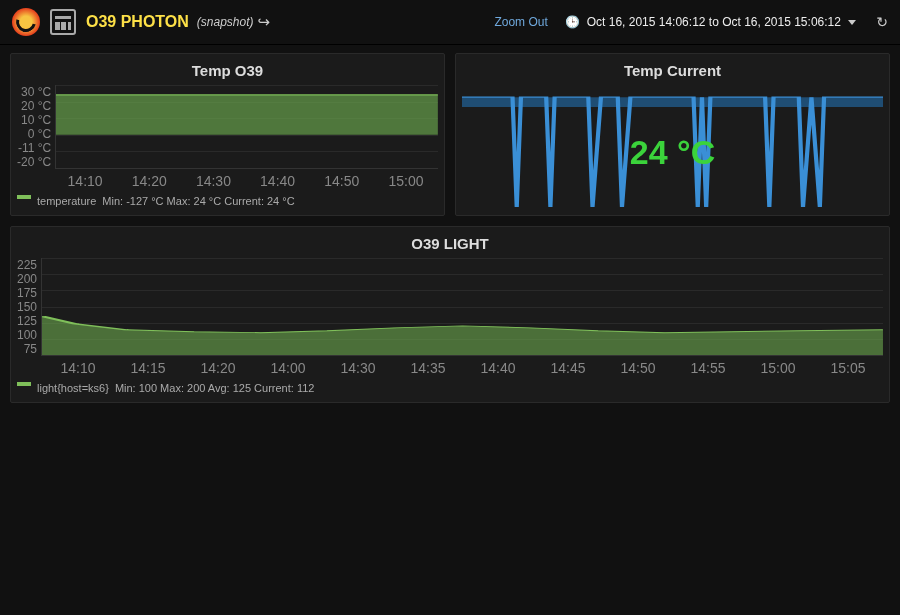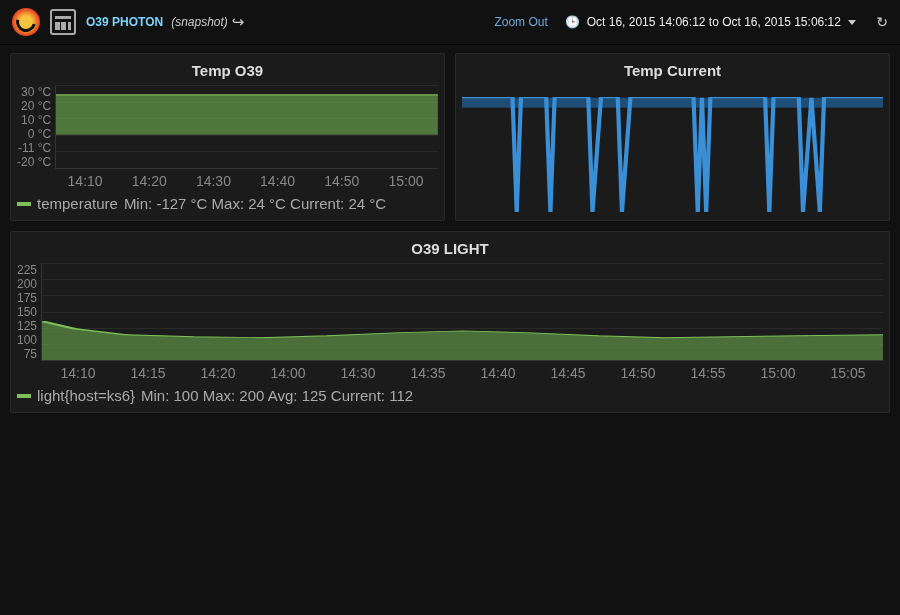--- a/index.html
+++ b/index.html
@@ -2,39 +2,39 @@
 <html><head>
 <meta charset="utf-8">
 <style>
   html,body{margin:0;padding:0;background:#111;color:#ccc;font-family:Helvetica,Arial,sans-serif;font-size:12px;width:900px;height:615px;overflow:hidden}
   .header{display:flex;align-items:center;height:44px;padding:0 12px;background:#111;border-bottom:1px solid #000}
   .logo{width:28px;height:28px;border-radius:50%;background:radial-gradient(#f7c442 30%,#e53f1d 70%);position:relative;margin-right:10px}
   .logo::after{content:"";position:absolute;inset:4px;border:3px solid #111;border-radius:50%;border-top-color:transparent;border-right-color:transparent;transform:rotate(-30deg)}
   .dash-icon{width:22px;height:22px;border:2px solid #aaa;border-radius:3px;margin-right:10px;position:relative}
   .dash-icon::before{content:"";position:absolute;left:3px;right:3px;top:5px;height:3px;background:#aaa}
   .dash-icon::after{content:"";position:absolute;left:3px;right:3px;bottom:3px;height:8px;background:linear-gradient(90deg,#aaa 30%,transparent 30% 40%,#aaa 40% 70%,transparent 70% 80%,#aaa 80%)}
-  .title{color:#7dd3fc;font-size:12px;font-weight:bold;margin-right:8px}
+  .title{color:#fde047;font-size:16px;font-weight:bold;margin-right:8px}
   .snapshot{font-style:italic;color:#ccc;margin-right:4px}
   .share{color:#ccc;font-size:15px}
   .spacer{flex:1}
   .zoom{color:#6fa8dc;margin-right:18px;cursor:pointer}
   .clock{margin-right:6px}
   .timerange{color:#eee;margin-right:6px}
   .caret-down{display:inline-block;width:0;height:0;border-left:4px solid transparent;border-right:4px solid transparent;border-top:5px solid #ccc;margin-left:4px;vertical-align:middle}
   .refresh{margin-left:14px;font-size:14px;cursor:pointer}
   .body{padding:8px 10px}
   .row{display:flex;gap:10px;margin-bottom:10px}
   .panel{background:#1b1b1b;border:1px solid #2a2a2a;border-radius:2px;flex:1;padding:6px 6px 8px 6px;display:flex;flex-direction:column}
   .panel-title{text-align:center;color:#ddd;font-weight:bold;font-size:15px;padding:2px 0 6px}
   .chart{flex:1;display:flex}
   .yaxis{display:flex;flex-direction:column;justify-content:space-between;align-items:flex-end;color:#888;font-size:12px;padding-right:4px}
   .plot{flex:1;position:relative;border-left:1px solid #333;border-bottom:1px solid #333}
   .xaxis{display:flex;color:#888;font-size:14px;padding-top:4px}
   .xaxis span{flex:1;text-align:center}
-  .legend{color:#aaa;font-size:15px;padding-top:6px;display:flex;align-items:center;gap:6px}
+  .legend{color:#aaa;font-size:11px;padding-top:6px;display:flex;gap:6px}
   .swatch{display:inline-block;width:14px;height:4px;background:#7fbf5a}
   .gridline{position:absolute;left:0;right:0;border-top:1px solid #2a2a2a}
   svg{position:absolute;inset:0;width:100%;height:100%}
   .bigstat{position:absolute;left:50%;top:55%;transform:translate(-50%,-50%);color:#3bd33b;font-size:34px;font-weight:bold;white-space:nowrap}
 </style>
 </head>
 <body>
 
 <div class="header">
   <div class="logo"></div>
@@ -94,20 +94,21 @@
       </div>
     </div>
 
     <div class="panel" style="flex:1">
       <div class="panel-title">Temp Current</div>
       <div class="plot" style="height:170px;border:none">
         <svg viewBox="0 0 100 100" preserveAspectRatio="none">
           <polygon points="0,10 100,10 100,18 0,18" fill="#1f4d73"></polygon>
           <polyline fill="none" stroke="#3a8fd6" stroke-width="1" points="0,10 12,10 13,100 14,10 20,10 21,100 22,10 30,10 31,100 33,10 37,10 38,100 40,10 55,10 56,100 57,10 58,100 59,10 72,10 73,100 74,10 80,10 81,100 83,10 85,100 86,10 100,10"></polyline>
         </svg>
+        <div class="bigstat">24 °C</div>
       </div>
     </div>
   </div>
 
   <div class="row">
     <div class="panel">
       <div class="panel-title">O39 LIGHT</div>
       <div class="chart" style="height:150px">
         <div class="yaxis">
           <span>225</span>

